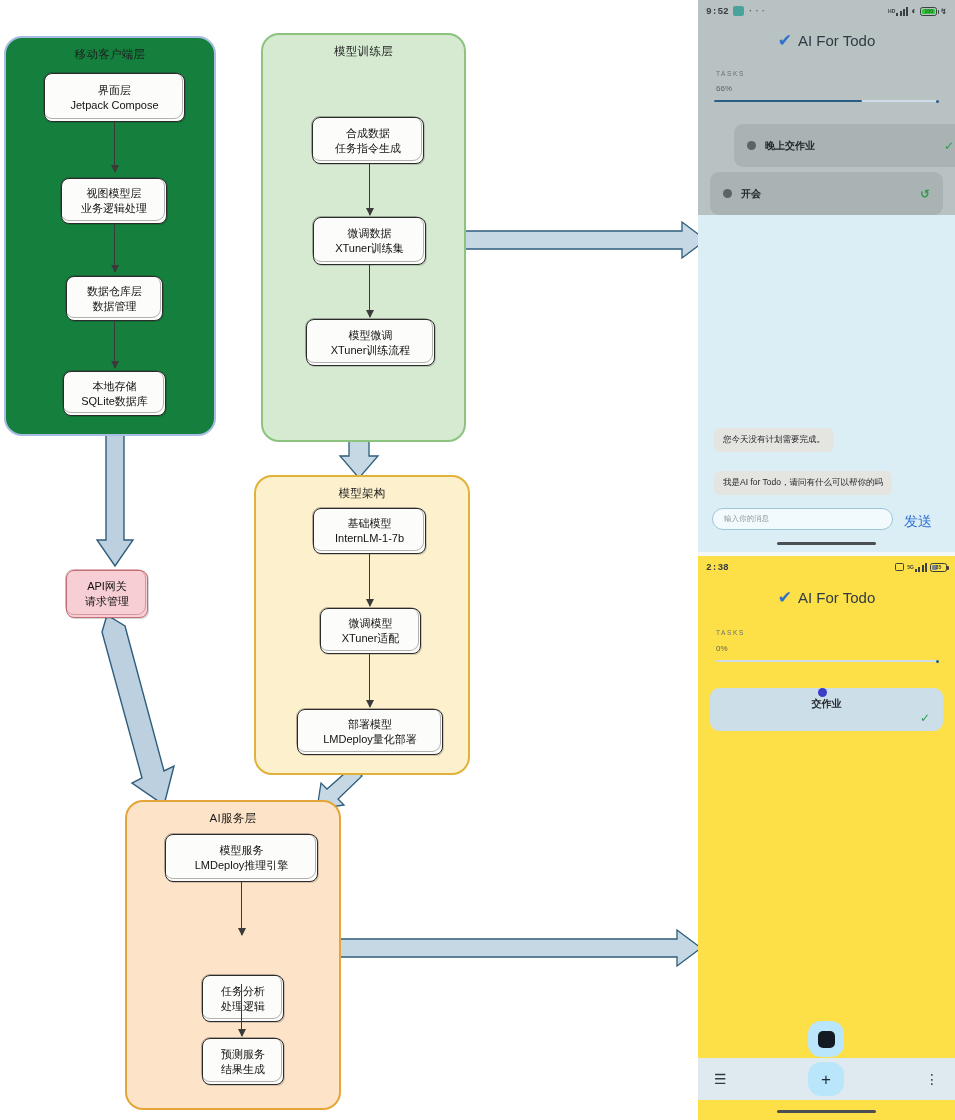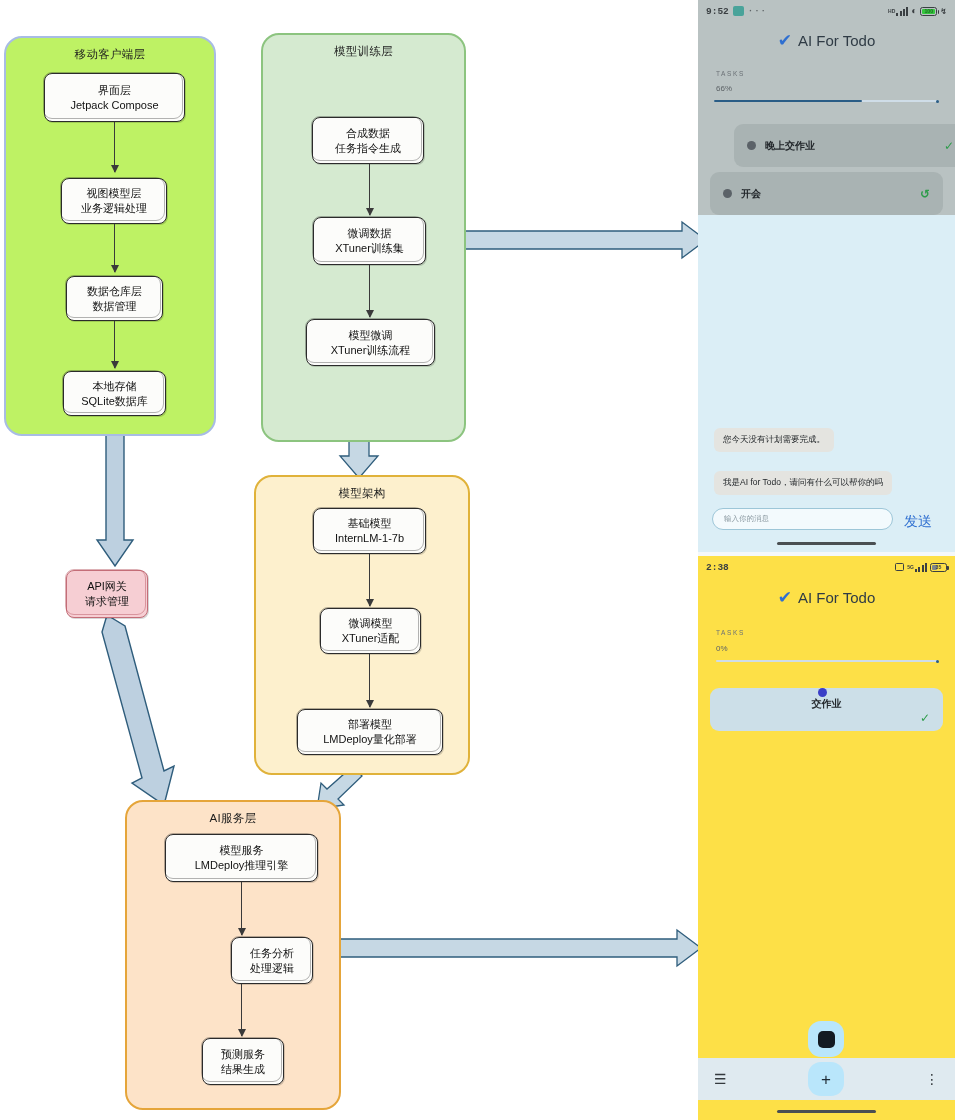--- a/index.html
+++ b/index.html
@@ -23,21 +23,21 @@
   .group-title {
     position: absolute;
     left: 0; right: 0; top: 9px;
     text-align: center;
     font-size: 11.5px;
     color: #1d1d1d;
     letter-spacing: .3px;
   }
 
   .g-mobile { left: 4px;   top: 36px;  width: 212px; height: 400px;
-              background: #bef264; border-color: #a8bce4; }
+              background: #15803d; border-color: #a8bce4; }
   .g-train  { left: 261px; top: 33px;  width: 205px; height: 409px;
               background: #d5ead0; border-color: #8cc47f; }
   .g-arch   { left: 254px; top: 475px; width: 216px; height: 300px;
               background: #fdf0cd; border-color: #e0b23a; }
   .g-ai     { left: 125px; top: 800px; width: 216px; height: 310px;
               background: #fde3c8; border-color: #e5a53a; }
 
   
   .node {
     position: absolute;
@@ -298,21 +298,21 @@
     </div>
 
     <div class="group g-ai">
       <div class="group-title">AI服务层</div>
     </div>
     <div class="node" style="left:165px; top:834px; width:153px; height:48px;">
       <span class="l1">模型服务</span>
       <span class="l2">LMDeploy推理引擎</span>
     </div>
     <div class="arrow-v" style="left:241px; top:882px; height:53px;"></div>
-    <div class="node" style="left:202px; top:937px; width:82px; height:47px;margin-left:29px;">
+    <div class="node" style="left:202px; top:975px; width:82px; height:47px;">
       <span class="l1">任务分析</span>
       <span class="l2">处理逻辑</span>
     </div>
     <div class="arrow-v" style="left:241px; top:984px; height:52px;"></div>
     <div class="node" style="left:202px; top:1038px; width:82px; height:47px;">
       <span class="l1">预测服务</span>
       <span class="l2">结果生成</span>
     </div>
 
   </div>

